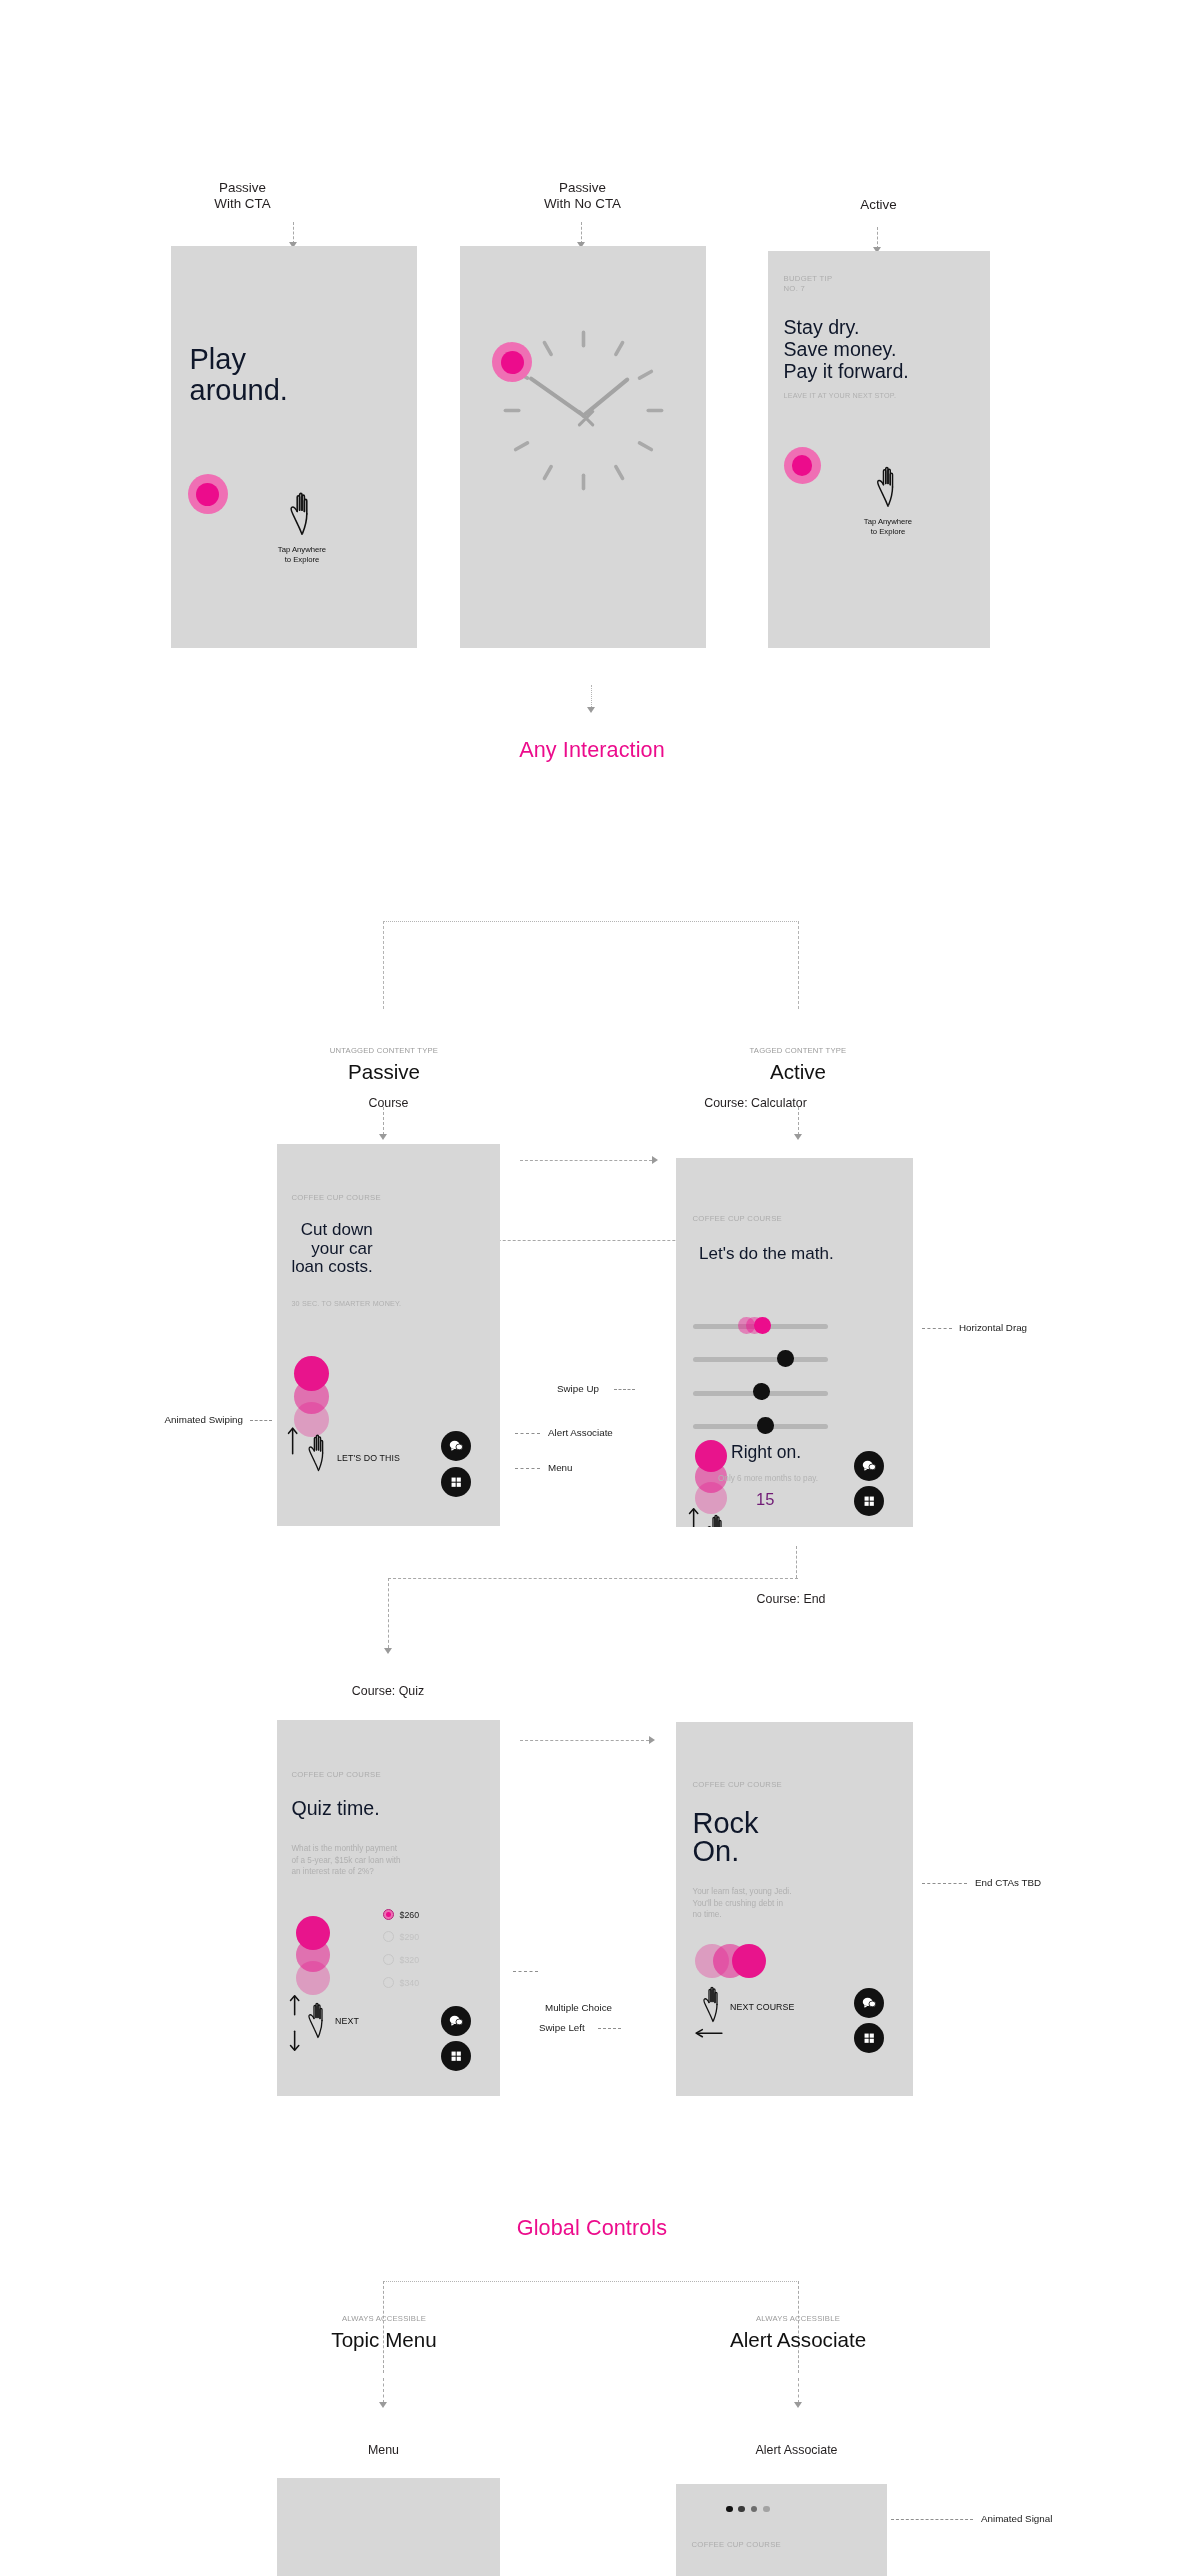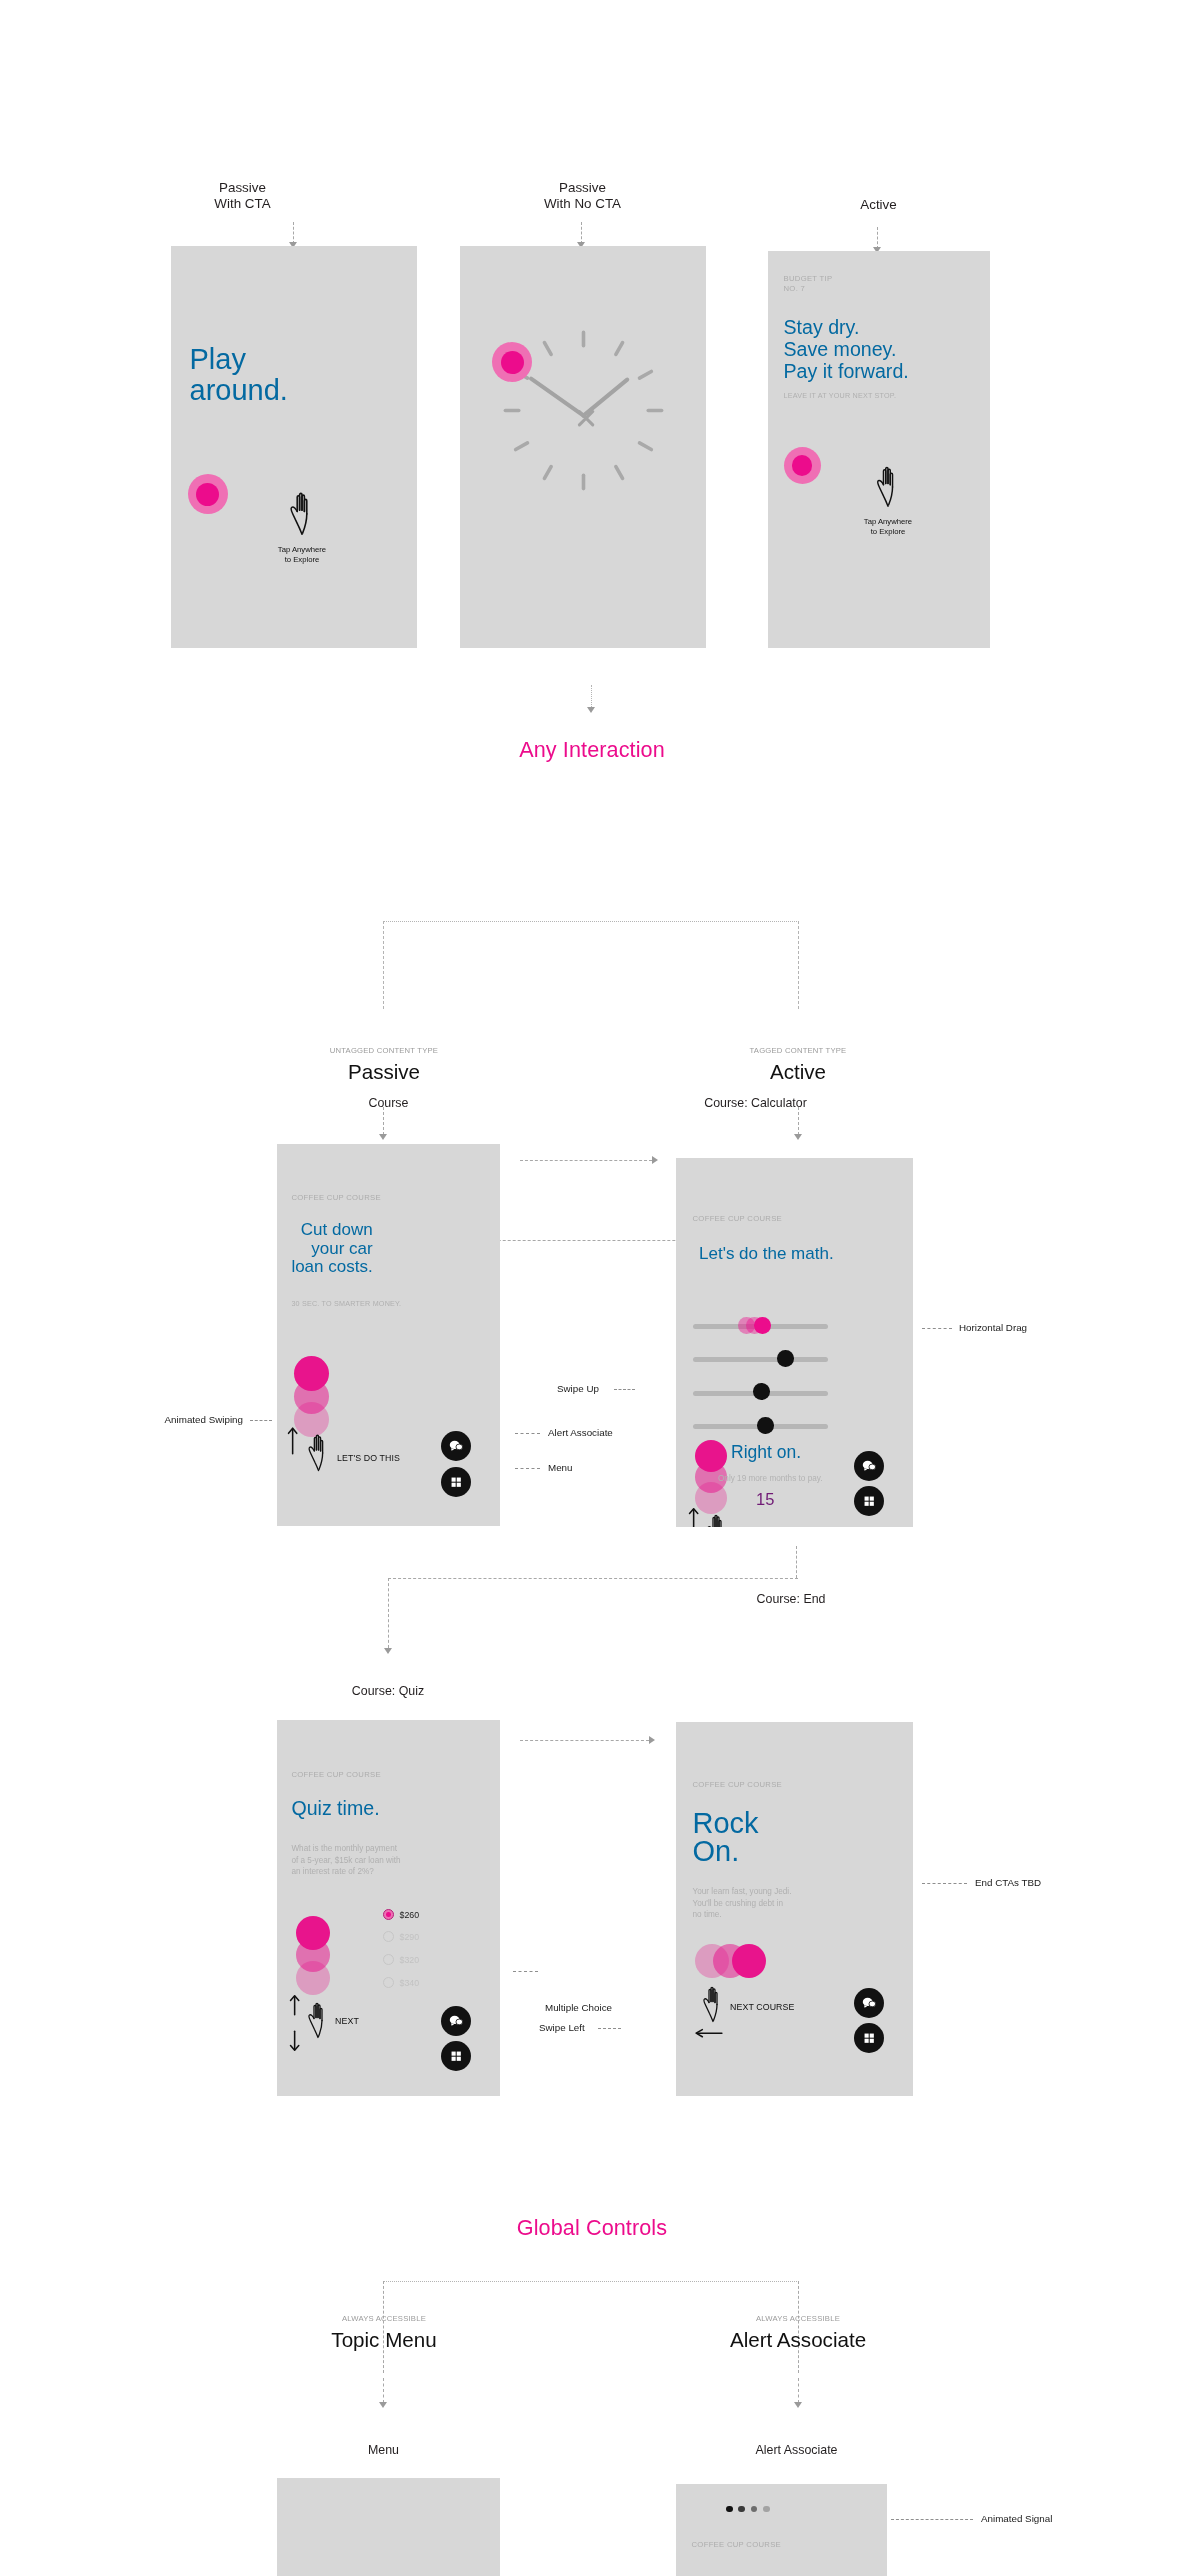--- a/index.html
+++ b/index.html
@@ -63,21 +63,21 @@
 
   
   .phone {
     position: absolute; background: #d7d7d7; overflow: hidden;
   }
   .scr-kicker {
     position: absolute; color: #adadad; font-size: 7.7px;
     letter-spacing: 0.3px; line-height: 1.25; white-space: pre-line;
   }
   .scr-head {
-    position: absolute; color: #0369a1; font-weight: 400;
+    position: absolute; color: #0f172a; font-weight: 400;
     line-height: 1.0; white-space: pre-line;
   }
   .scr-sub {
     position: absolute; color: #b0b0b0; font-size: 7.2px;
     letter-spacing: 0.2px; line-height: 1.45; white-space: pre-line;
   }
   .scr-body {
     position: absolute; color: #b0b0b0; font-size: 8.2px;
     line-height: 1.42; white-space: pre-line;
   }
@@ -320,21 +320,21 @@
     <div class="knob" style="left:77px; top:225px; width:16.5px; height:16.5px;"></div>
 
     <div class="track" style="left:17px; top:266px; width:135px;"></div>
     <div class="knob" style="left:81px; top:259px; width:16.5px; height:16.5px;"></div>
 
     <div class="blob off" style="left:18.5px; top:324px; width:32px; height:32px;"></div>
     <div class="blob mid" style="left:18.5px; top:303px; width:32px; height:32px;"></div>
     <div class="blob on" style="left:18.5px; top:282px; width:32px; height:32px;"></div>
 
     <div class="scr-head" style="left:55px; top:286px; font-size:17.5px;">Right on.</div>
-    <div class="abs" style="left:42px; top:316px; font-size:8.2px; color:#b3b3b3;">Only 19 more months to pay.</div>
+    <div class="abs" style="left:42px; top:316px; font-size:8.2px; color:#b3b3b3;">Only 6 more months to pay.</div>
     <div class="abs" style="left:80px; top:332px; font-size:16.5px; color:#701a75;">15</div>
 
     <div class="abs" style="left:12.4px; top:349px;">
       <svg width="11.3" height="59" viewBox="0 0 22 114" fill="none" stroke="#111" stroke-width="3" stroke-linecap="round" stroke-linejoin="round">
         <line x1="11" y1="4" x2="11" y2="42"></line>
           <polyline points="3,12 11,3 19,12"></polyline>
         <line x1="11" y1="72" x2="11" y2="110"></line>
           <polyline points="3,102 11,111 19,102"></polyline>
       </svg>
     </div>

